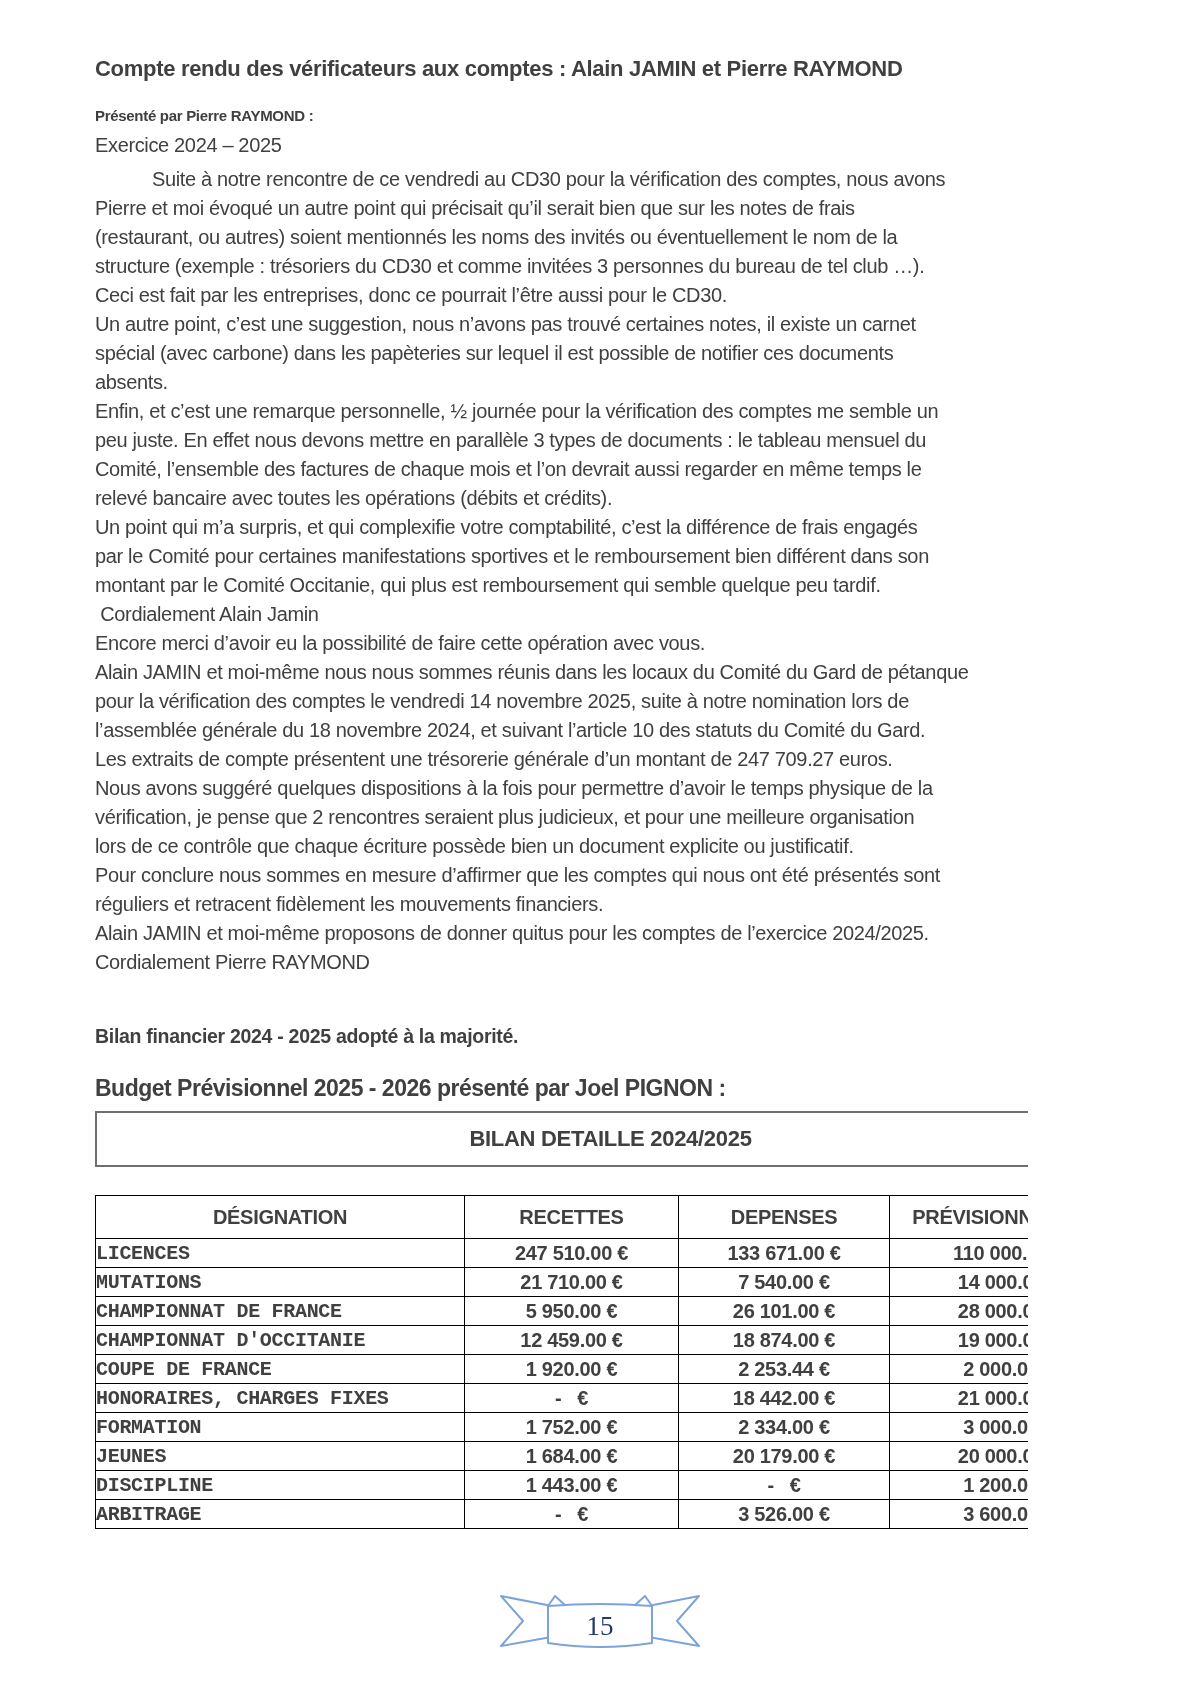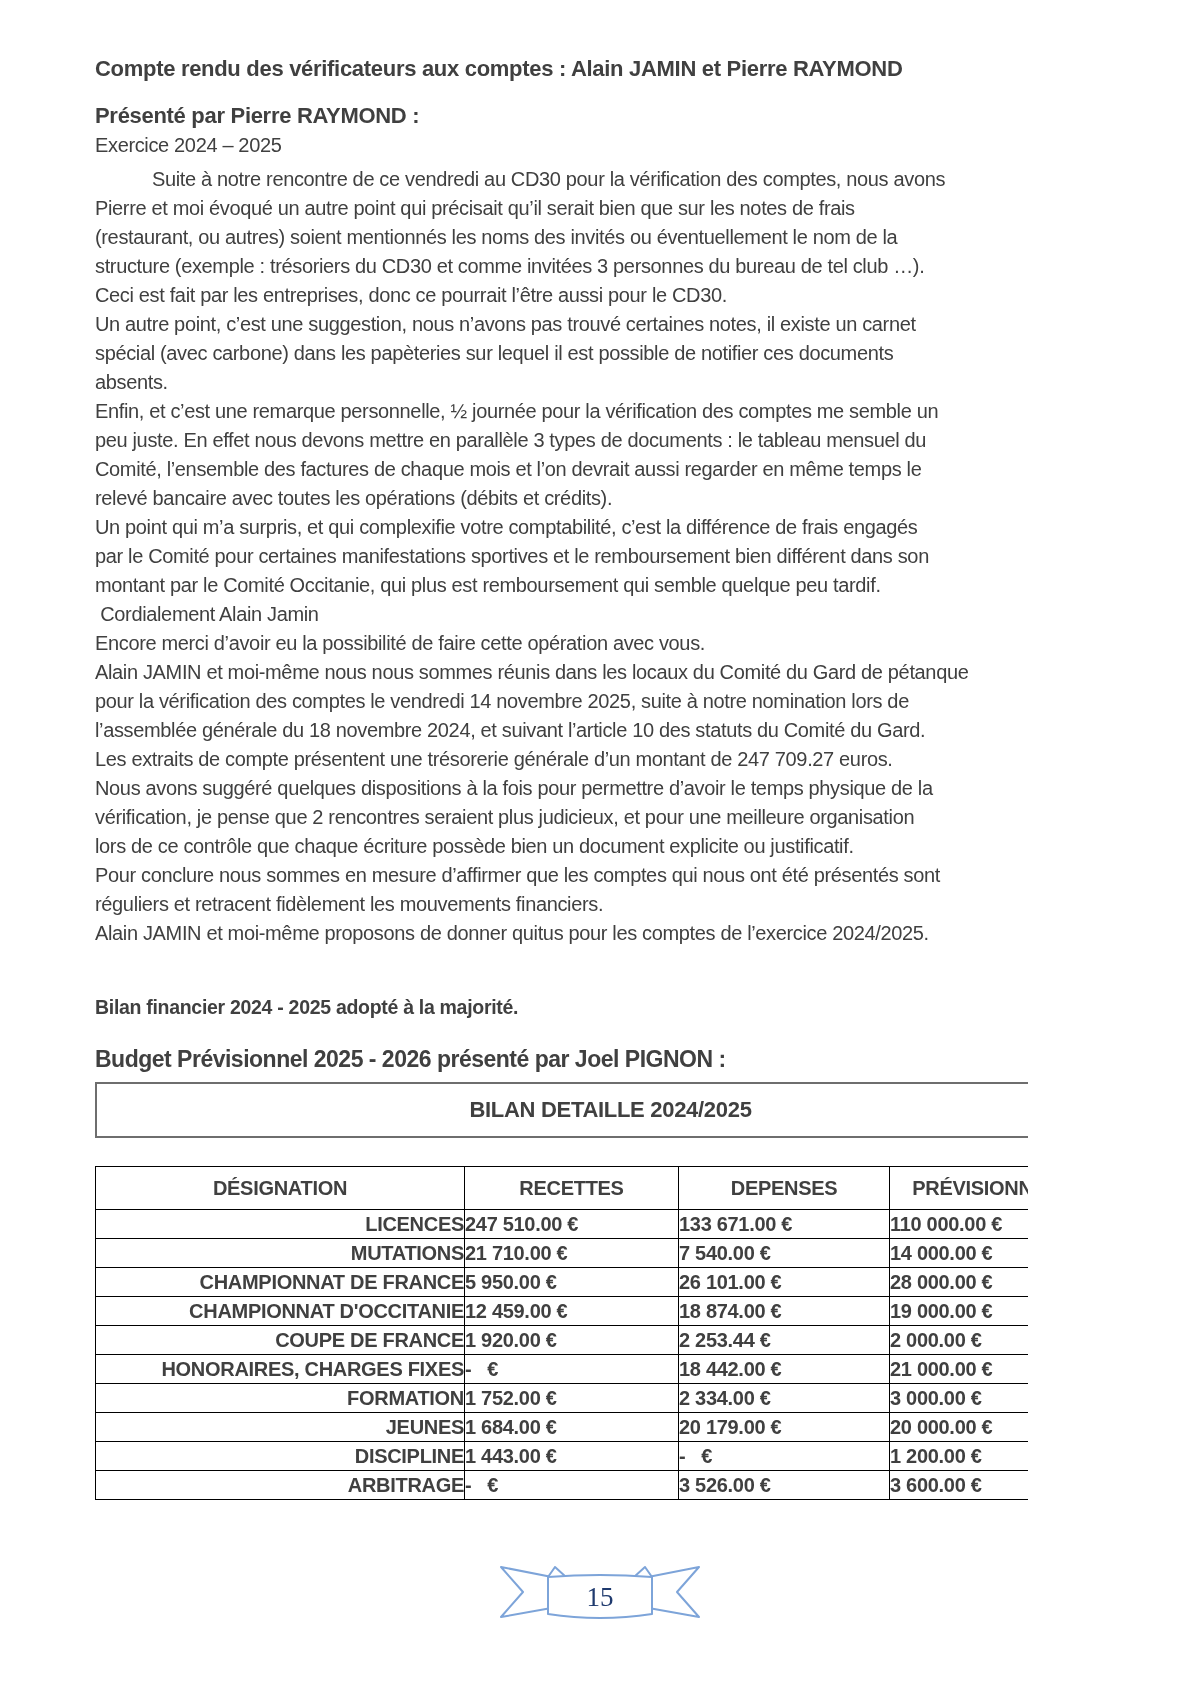--- a/index.html
+++ b/index.html
@@ -16,21 +16,21 @@
 
   .title {
     font-size: 22px;
     font-weight: bold;
     line-height: 26px;
     margin: 0;
     letter-spacing: -0.3px;
     white-space: nowrap;
   }
   .subtitle {
-    font-size: 22px;
+    font-size: 15px;
     font-weight: bold;
     line-height: 26px;
     margin: 21px 0 0 0;
     letter-spacing: -0.3px;
   }
   .exercice {
     font-size: 20px;
     line-height: 24px;
     margin-top: 4px;
     letter-spacing: -0.35px;
@@ -89,22 +89,22 @@
     text-align: center;
     vertical-align: middle;
   }
   table.bilan td {
     height: 28px;
     font-size: 20px;
     vertical-align: middle;
     white-space: pre;
     padding: 0;
   }
-  td.c-des { text-align: right; padding-left: 8px; }
-  td.num  { text-align: left; padding-right: 10px; }
+  td.c-des { text-align: left; padding-left: 8px; font-family: Liberation Mono, monospace; }
+  td.num  { text-align: center; padding-right: 10px; }
 
   .ribbon-wrap {
     margin-top: 63px;
     margin-left: 402px;
     width: 206px;
     height: 58px;
   }
   .ribbon-wrap svg { display: block; }
   .ribbon-num {
     font-family: "Liberation Serif", serif;
@@ -144,20 +144,21 @@
         <div class="line">Alain JAMIN et moi-même nous nous sommes réunis dans les locaux du Comité du Gard de pétanque</div>
         <div class="line">pour la vérification des comptes le vendredi 14 novembre 2025, suite à notre nomination lors de</div>
         <div class="line">l’assemblée générale du 18 novembre 2024, et suivant l’article 10 des statuts du Comité du Gard.</div>
         <div class="line">Les extraits de compte présentent une trésorerie générale d’un montant de 247 709.27 euros.</div>
         <div class="line">Nous avons suggéré quelques dispositions à la fois pour permettre d’avoir le temps physique de la</div>
         <div class="line">vérification, je pense que 2 rencontres seraient plus judicieux, et pour une meilleure organisation</div>
         <div class="line">lors de ce contrôle que chaque écriture possède bien un document explicite ou justificatif.</div>
         <div class="line">Pour conclure nous sommes en mesure d’affirmer que les comptes qui nous ont été présentés sont</div>
         <div class="line">réguliers et retracent fidèlement les mouvements financiers.</div>
         <div class="line">Alain JAMIN et moi-même proposons de donner quitus pour les comptes de l’exercice 2024/2025.</div>
+        <div class="line">Cordialement Pierre RAYMOND</div>
       </div>
 
     <div class="bilan-note">Bilan financier 2024 - 2025 adopté à la majorité.</div>
 
     <h2 class="budget-heading">Budget Prévisionnel 2025 - 2026 présenté par Joel PIGNON :</h2>
 
     <div class="bilan-box">
       <span>BILAN DETAILLE 2024/2025</span>
     </div>
 

